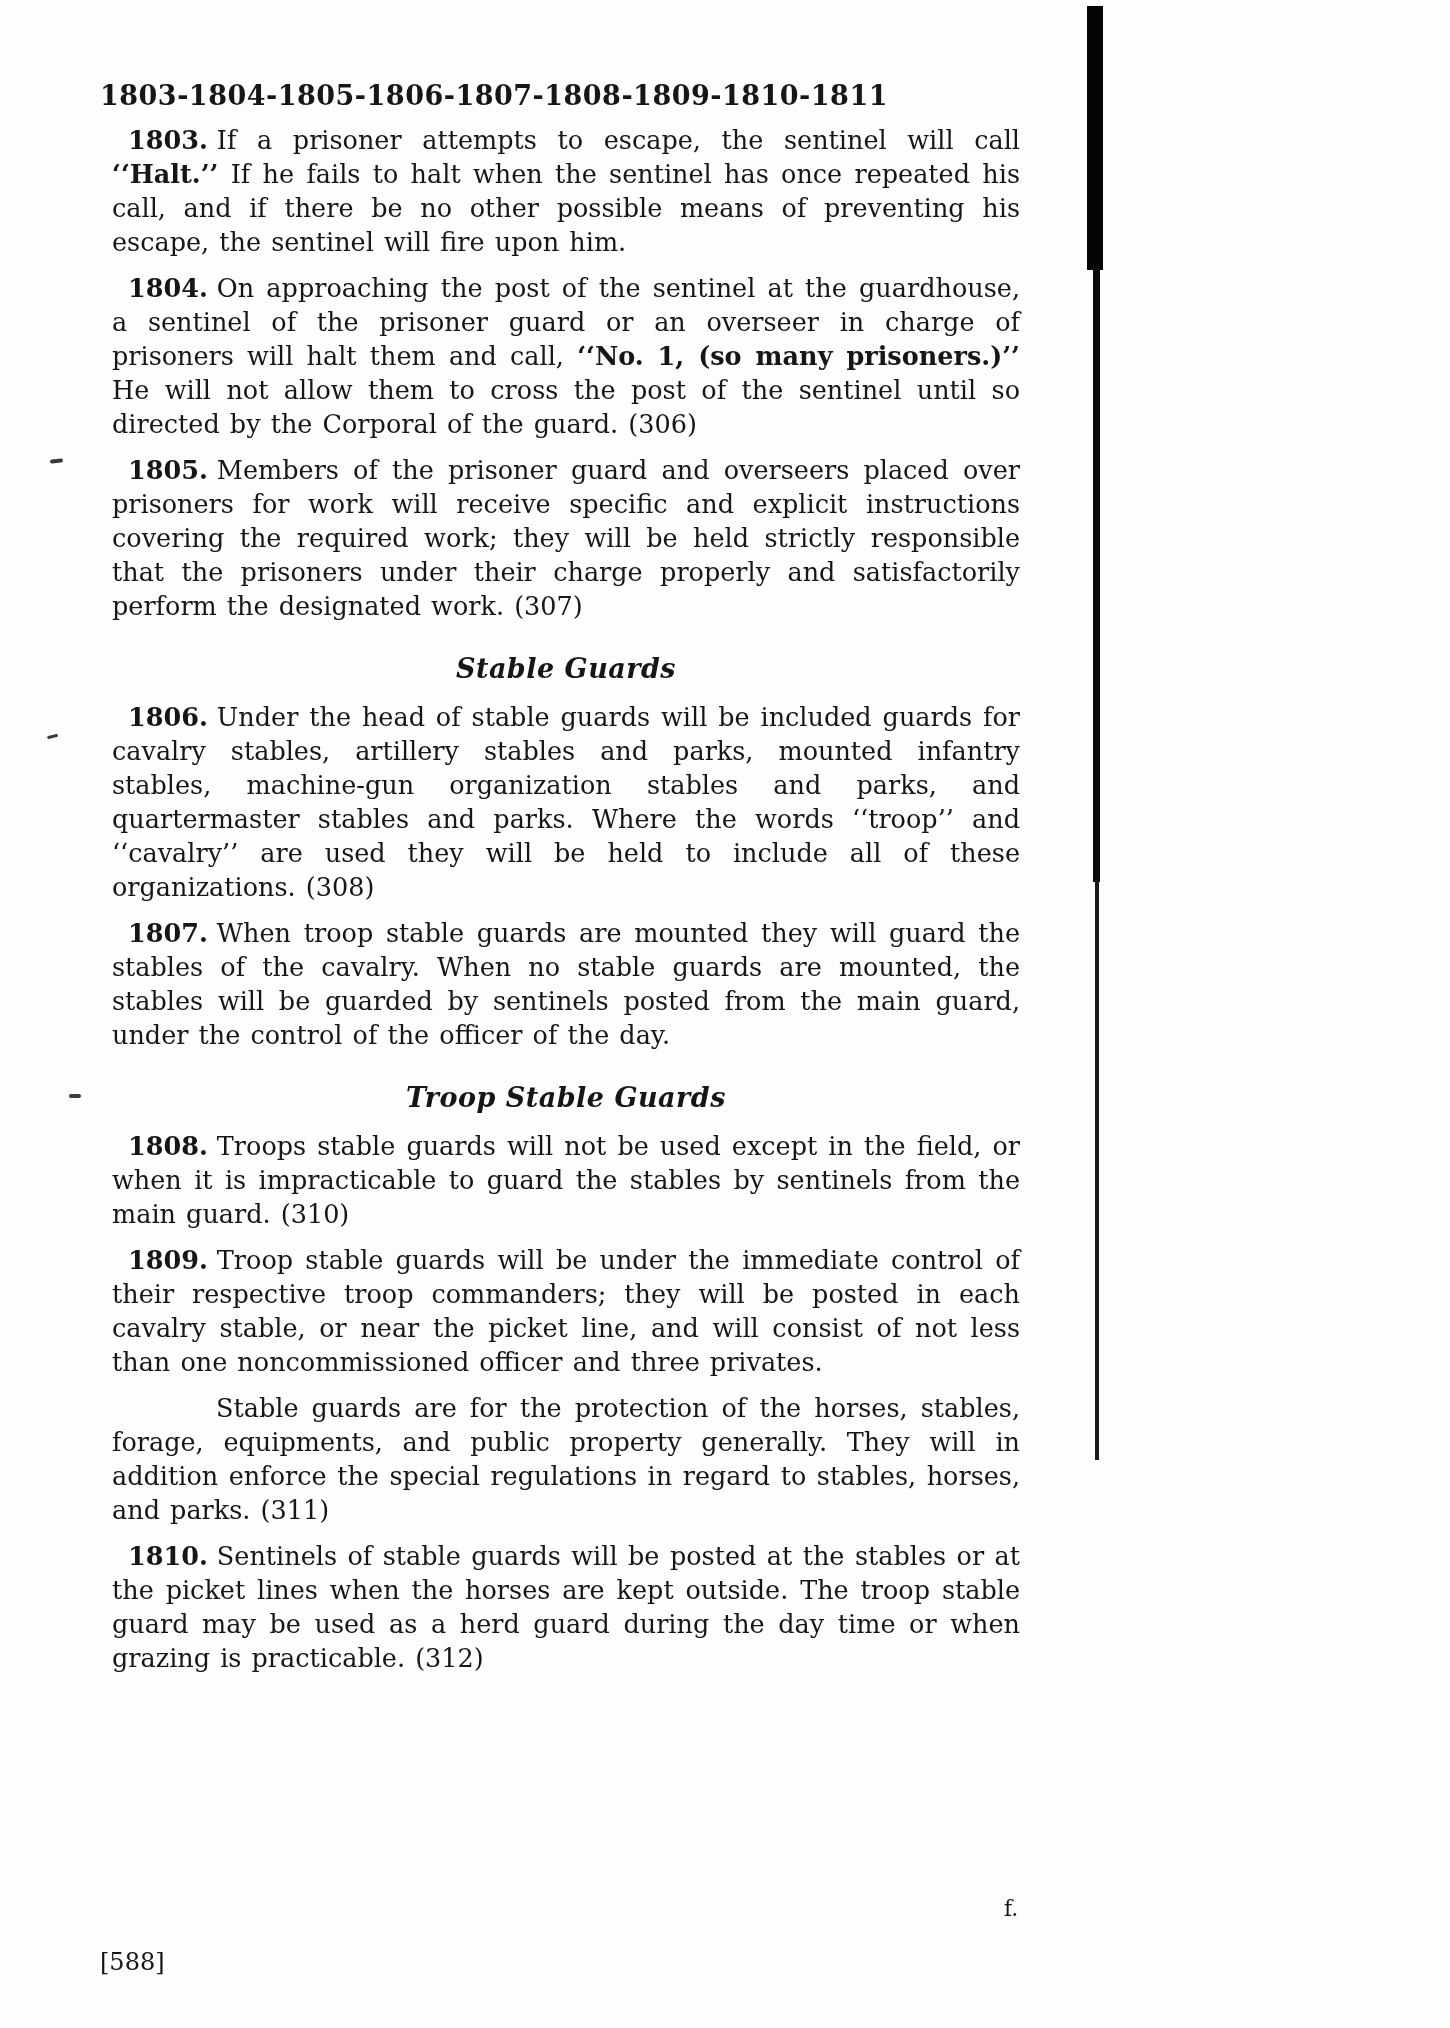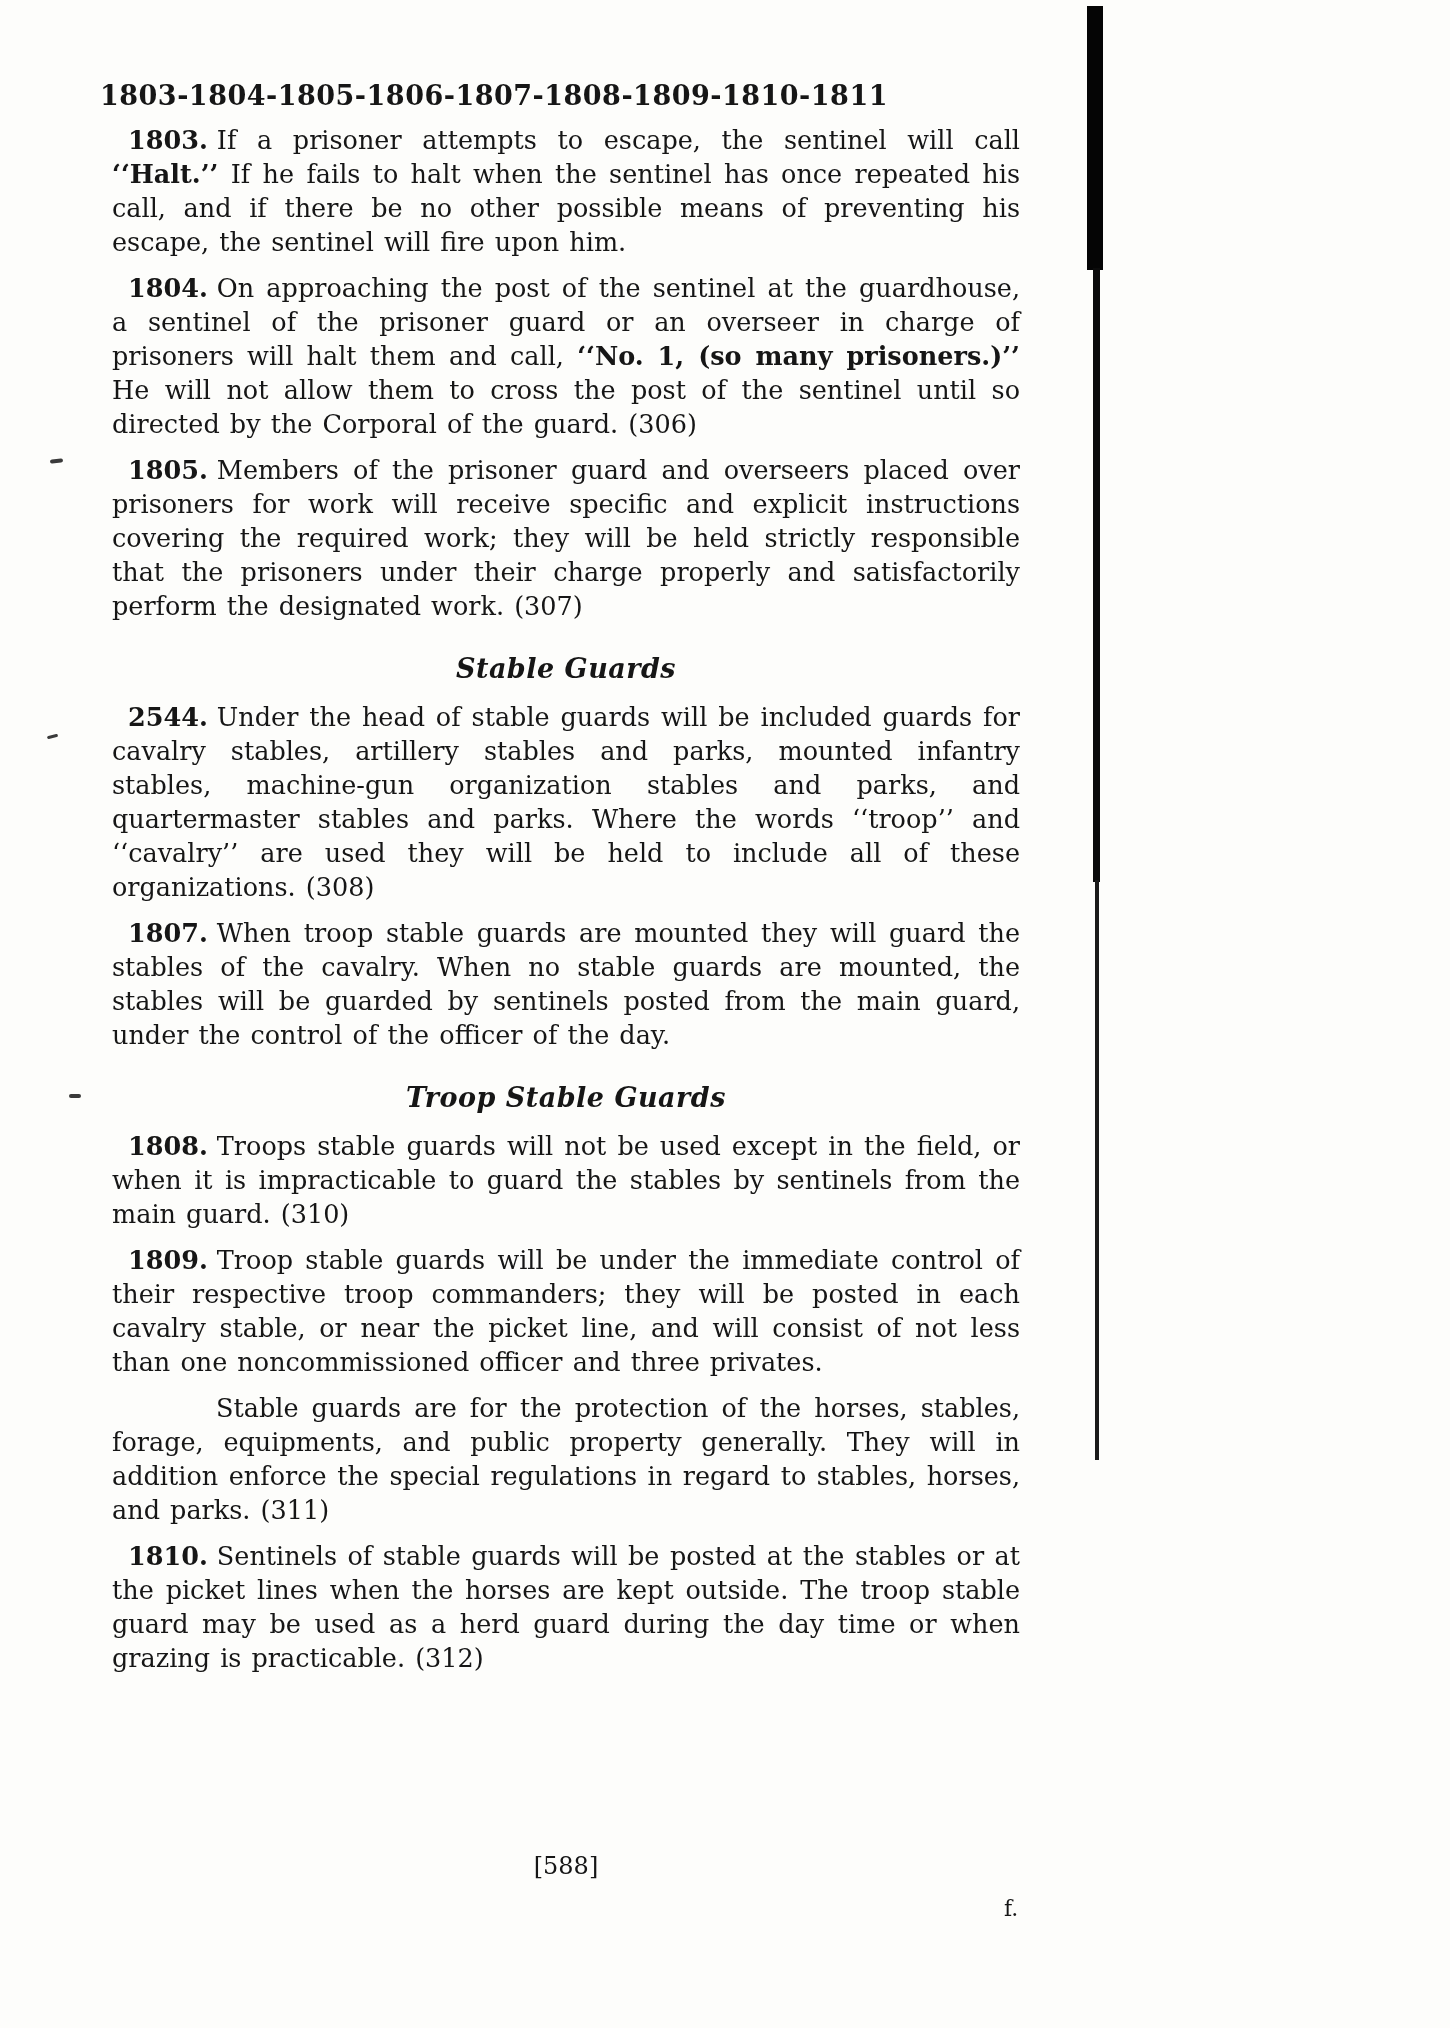--- a/index.html
+++ b/index.html
@@ -26,22 +26,22 @@
     text-align:justify;text-indent:16px;
     word-spacing:2px;
   }
   p.cont{text-indent:104px;}
   .pnum{font-weight:bold;padding-right:9px;}
   h2.sec{
     font-size:27px;font-weight:bold;text-align:center;
     margin:30px 0 16px 0;letter-spacing:.5px;font-style:italic;
   }
   .footer-num{
-    position:absolute;left:100px;top:1852px;width:932px;
-    text-align:center;font-size:24px;
+    position:absolute;left:100px;top:1948px;width:932px;
+    text-align:left;font-size:24px;
   }
   .stray-f{
     position:absolute;left:1004px;top:1896px;font-size:22px;
   }
   
   .bar-top{position:absolute;left:1087px;top:6px;width:16px;height:264px;background:#050505;}
   .bar-mid{position:absolute;left:1093px;top:268px;width:7px;height:614px;background:#0b0b0b;}
   .bar-low{position:absolute;left:1095px;top:880px;width:4px;height:580px;background:#1a1a1a;}
   .dash{position:absolute;background:#3a3a3a;border-radius:2px;}
   .dash-1{left:50px;top:459px;width:13px;height:4px;transform:rotate(-6deg);}
@@ -58,21 +58,21 @@
     <p class="header-nums">1803-1804-1805-1806-1807-1808-1809-1810-1811</p>
 
     <p class="para"><b class="pnum">1803.</b><span>If a prisoner attempts to escape, the sentinel will call </span><b>‘‘Halt.’’</b><span> If he fails to halt when the sentinel has once repeated his call, and if there be no other possible means of preventing his escape, the sentinel will fire upon him.</span></p>
 
     <p class="para"><b class="pnum">1804.</b><span>On approaching the post of the sentinel at the guardhouse, a sentinel of the prisoner guard or an overseer in charge of prisoners will halt them and call, </span><b>‘‘No. 1, (so many prisoners.)’’</b><span> He will not allow them to cross the post of the sentinel until so directed by the Corporal of the guard. (306)</span></p>
 
     <p class="para"><b class="pnum">1805.</b><span>Members of the prisoner guard and overseers placed over prisoners for work will receive specific and explicit instructions covering the required work; they will be held strictly responsible that the prisoners under their charge properly and satisfactorily perform the designated work. (307)</span></p>
 
     <h2 class="sec">Stable Guards</h2>
 
-    <p class="para"><b class="pnum">2544.</b><span>Under the head of stable guards will be included guards for cavalry stables, artillery stables and parks, mounted infantry stables, machine-gun organization stables and parks, and quartermaster stables and parks. Where the words ‘‘troop’’ and ‘‘cavalry’’ are used they will be held to include all of these organizations. (308)</span></p>
+    <p class="para"><b class="pnum">1806.</b><span>Under the head of stable guards will be included guards for cavalry stables, artillery stables and parks, mounted infantry stables, machine-gun organization stables and parks, and quartermaster stables and parks. Where the words ‘‘troop’’ and ‘‘cavalry’’ are used they will be held to include all of these organizations. (308)</span></p>
 
     <p class="para"><b class="pnum">1807.</b><span>When troop stable guards are mounted they will guard the stables of the cavalry. When no stable guards are mounted, the stables will be guarded by sentinels posted from the main guard, under the control of the officer of the day.</span></p>
 
 
     <h2 class="sec">Troop Stable Guards</h2>
 
     <p class="para"><b class="pnum">1808.</b><span>Troops stable guards will not be used except in the field, or when it is impracticable to guard the stables by sentinels from the main guard. (310)</span></p>
 
     <p class="para"><b class="pnum">1809.</b><span>Troop stable guards will be under the immediate control of their respective troop commanders; they will be posted in each cavalry stable, or near the picket line, and will consist of not less than one noncommissioned officer and three privates.</span></p>
 

